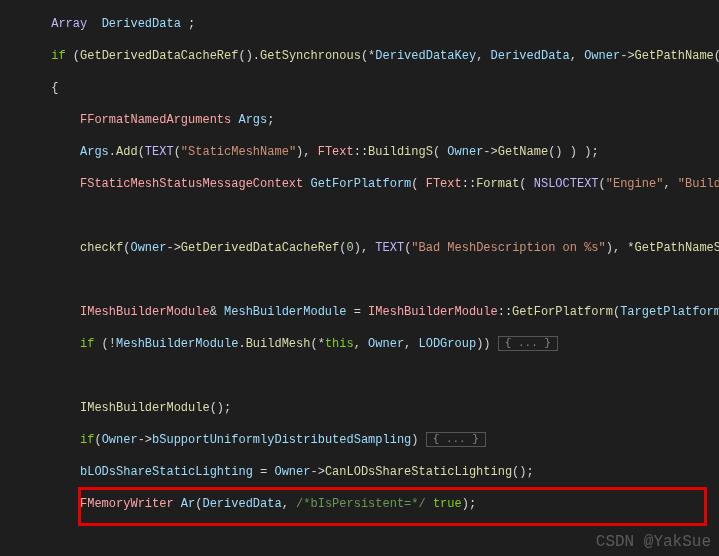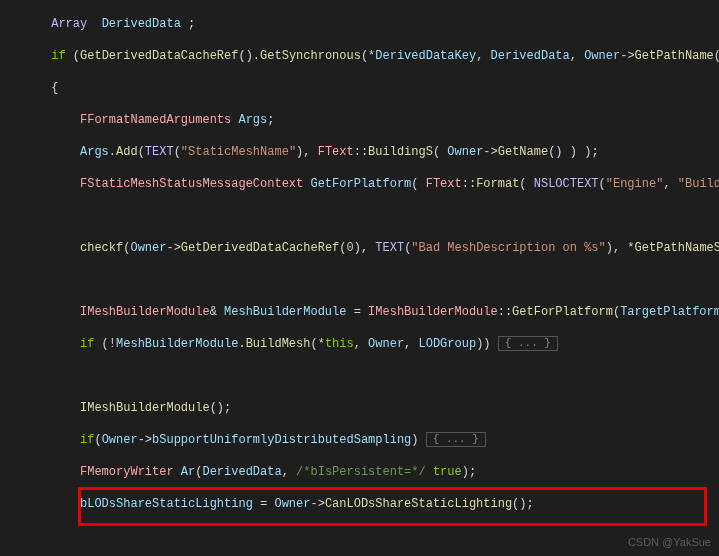--- a/index.html
+++ b/index.html
@@ -39,22 +39,22 @@
     width: 629px;
     height: 39px;
     border: 3px solid #e60000;
     pointer-events: none;
   }
   .watermark {
     position: absolute;
     right: 8px;
     bottom: 6px;
     color: rgba(200,200,200,0.35);
-    font-size: 11px;
-    font-family: Liberation Sans, sans-serif;
+    font-size: 16px;
+    font-family: Liberation Mono, monospace;
   }
   .line { min-height: 16px; }
 </style>
 </head>
 <body>
 
 <div class="editor">
 <div class="line">      <span class="macro">Array</span>  <span class="var">DerivedData</span> ;</div>
 <div class="line">      <span class="kw">if</span> (<span class="fn">GetDerivedDataCacheRef</span>().<span class="fn">GetSynchronous</span>(*<span class="var">DerivedDataKey</span>, <span class="var">DerivedData</span>, <span class="var">Owner</span>-&gt;<span class="fn">GetPathName</span>()))</div>
 <div class="line">      {</div>
@@ -62,22 +62,22 @@
 <div class="line">          <span class="var">Args</span>.<span class="fn">Add</span>(<span class="macro">TEXT</span>(<span class="str">"StaticMeshName"</span>), <span class="type">FText</span>::<span class="fn">BuildingS</span>( <span class="var">Owner</span>-&gt;<span class="fn">GetName</span>() ) );</div>
 <div class="line">          <span class="type">FStaticMeshStatusMessageContext</span> <span class="var">GetForPlatform</span>( <span class="type">FText</span>::<span class="fn">Format</span>( <span class="macro">NSLOCTEXT</span>(<span class="str">"Engine"</span>, <span class="str">"BuildingS</span></div>
 <div class="line"></div>
 <div class="line">          <span class="fn">checkf</span>(<span class="var">Owner</span>-&gt;<span class="fn">GetDerivedDataCacheRef</span>(<span class="num">0</span>), <span class="macro">TEXT</span>(<span class="str">"Bad MeshDescription on %s"</span>), *<span class="fn">GetPathNameSafe</span></div>
 <div class="line"></div>
 <div class="line">          <span class="type">IMeshBuilderModule</span>&amp; <span class="var">MeshBuilderModule</span> = <span class="type">IMeshBuilderModule</span>::<span class="fn">GetForPlatform</span>(<span class="var">TargetPlatform</span>);</div>
 <div class="line">          <span class="kw">if</span> (!<span class="var">MeshBuilderModule</span>.<span class="fn">BuildMesh</span>(*<span class="kw">this</span>, <span class="var">Owner</span>, <span class="var">LODGroup</span>)) <span class="fold">{ ... }</span></div>
 <div class="line"></div>
 <div class="line">          <span class="fn">IMeshBuilderModule</span>();</div>
 <div class="line">          <span class="kw">if</span>(<span class="var">Owner</span>-&gt;<span class="var">bSupportUniformlyDistributedSampling</span>) <span class="fold">{ ... }</span></div>
+<div class="line">          <span class="var">bLODsShareStaticLighting</span> = <span class="var">Owner</span>-&gt;<span class="fn">CanLODsShareStaticLighting</span>();</div>
 <div class="line">          <span class="type">FMemoryWriter</span> <span class="var">Ar</span>(<span class="var">DerivedData</span>, <span class="com">/*bIsPersistent=*/</span> <span class="kw">true</span>);</div>
-<div class="line">          <span class="var">bLODsShareStaticLighting</span> = <span class="var">Owner</span>-&gt;<span class="fn">CanLODsShareStaticLighting</span>();</div>
 
 
 
 
 
 
 
 
 
 

